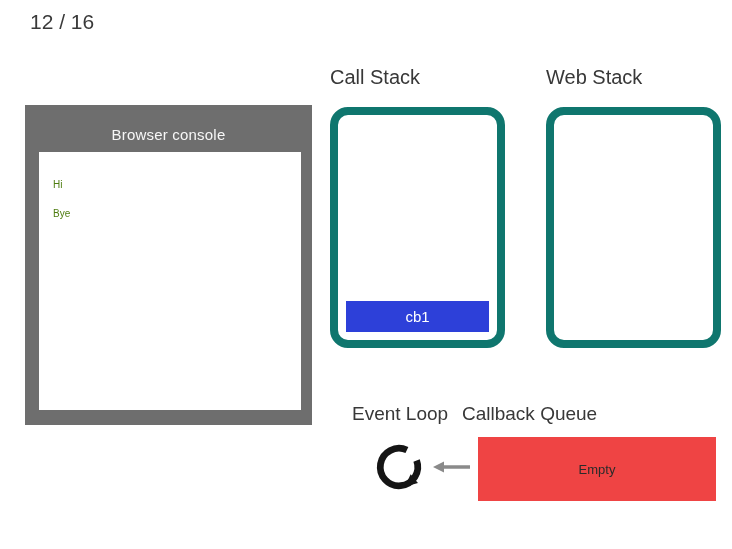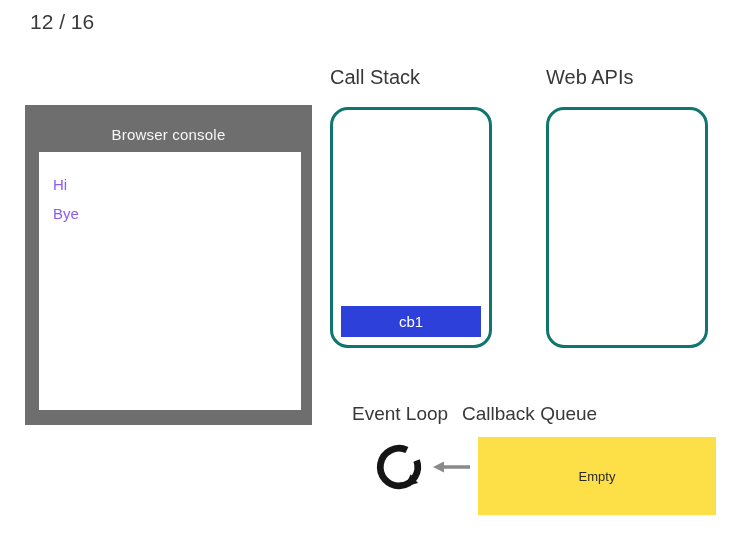--- a/index.html
+++ b/index.html
@@ -23,59 +23,59 @@
   .console-title {
     color: #f7f7f7; text-align: center; font-size: 15px;
     padding-top: 21px; letter-spacing: 0.2px;
   }
   .console-screen {
     position: absolute; left: 14px; top: 47px; right: 11px; bottom: 15px;
     background: #ffffff; padding: 18px 0 0 14px; box-sizing: border-box;
     overflow: hidden;
   }
   .console-line {
-    font-size: 15px; color: #8b5cf6; line-height: 29px;
+    font-size: 10px; color: #4d7c0f; line-height: 29px;
   }
 
   
   .box-label {
     position: absolute; font-size: 20px; color: #383838; 
   }
   .label-call-stack { left: 330px; top: 66px; width: 178px; }
   .label-web-apis  { left: 546px; top: 66px; width: 178px; }
   .label-event-loop { left: 352px; top: 403px; font-size: 19px; text-align: right; }
   .label-callback-queue { left: 462px; top: 403px; width: 238px; font-size: 19px; }
 
   
   .big-box {
-    position: absolute; top: 107px; width: 162px; height: 241px;
+    position: absolute; top: 107px; width: 175px; height: 241px;
     box-sizing: border-box; background: #ffffff;
-    border: 3px solid #0f766e; border-radius: 18px;
+    border: 8px solid #0f766e; border-radius: 18px;
     display: flex; flex-direction: column; justify-content: flex-end;
     padding: 8px;
   }
   .box-call-stack { left: 330px; }
   .box-web-apis  { left: 546px; }
 
   .stack-frame {
     height: 31px; margin-top: 4px; background: #2d40d9; color: #ffffff;
     display: flex; align-items: center; justify-content: center;
     font-size: 15px;
   }
 
   
   .event-loop-icon { position: absolute; left: 374px; top: 441px; }
 
   
   .flow-arrow { position: absolute; left: 430px; top: 457px; }
 
   
   .queue-box {
-    position: absolute; left: 478px; top: 437px; width: 238px; height: 78px;
-    background: #fde047; display: flex; align-items: center; justify-content: center;
+    position: absolute; left: 478px; top: 437px; width: 238px; height: 64px;
+    background: #ef4444; display: flex; align-items: center; justify-content: center;
   }
   .queue-status { font-size: 13px; color: #2b2b2b; }
 </style>
 </head>
 <body>
 
 <div class="slide-counter">12 / 16</div>
 
 <div class="console">
   <div class="console-title">Browser console</div>
@@ -86,21 +86,21 @@
       <div class="console-line">Bye</div>
     </div>
 </div>
 
 <div class="box-label label-call-stack">Call Stack</div>
 <div class="big-box box-call-stack">
 
     <div class="stack-frame">cb1</div>
   </div>
 
-<div class="box-label label-web-apis">Web APIs</div>
+<div class="box-label label-web-apis">Web Stack</div>
 <div class="big-box box-web-apis">
   
 </div>
 
 <div class="box-label label-event-loop">Event Loop</div>
 <svg class="event-loop-icon" width="50" height="52" viewBox="0 0 48 48">
   <path d="M 40.9 17.8 A 18 18 0 1 1 31.6 7.7" fill="none" stroke="#151515" stroke-width="6.5"></path>
   <polygon points="29.5,42.9 35.2,31.0 42.2,39.4" fill="#151515"></polygon>
 </svg>
 

